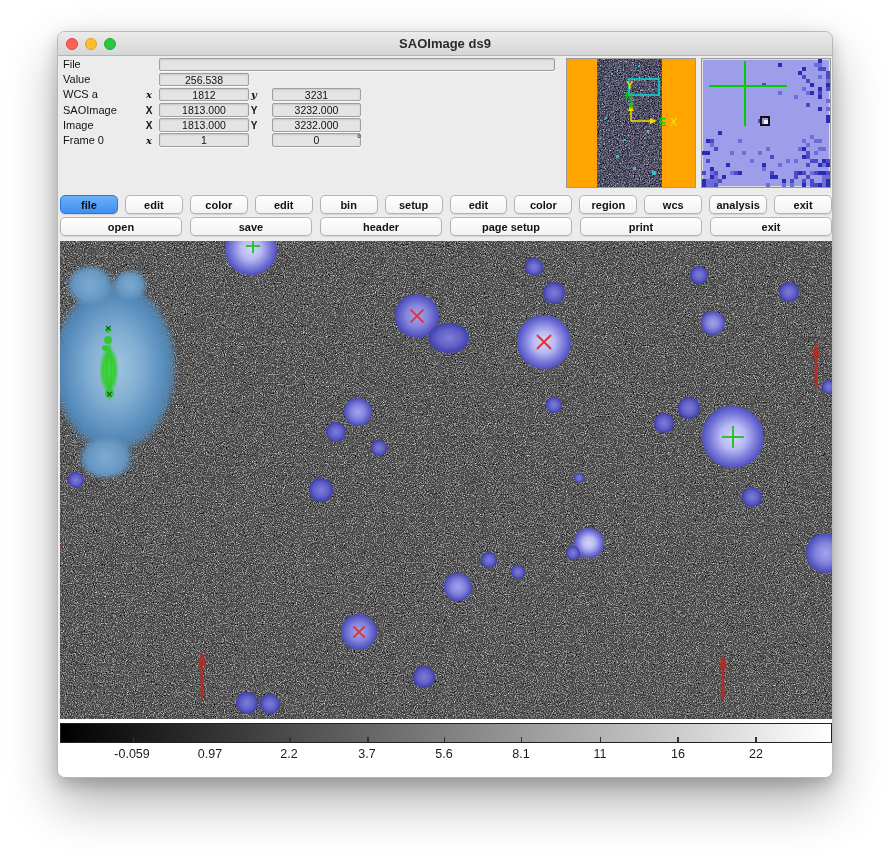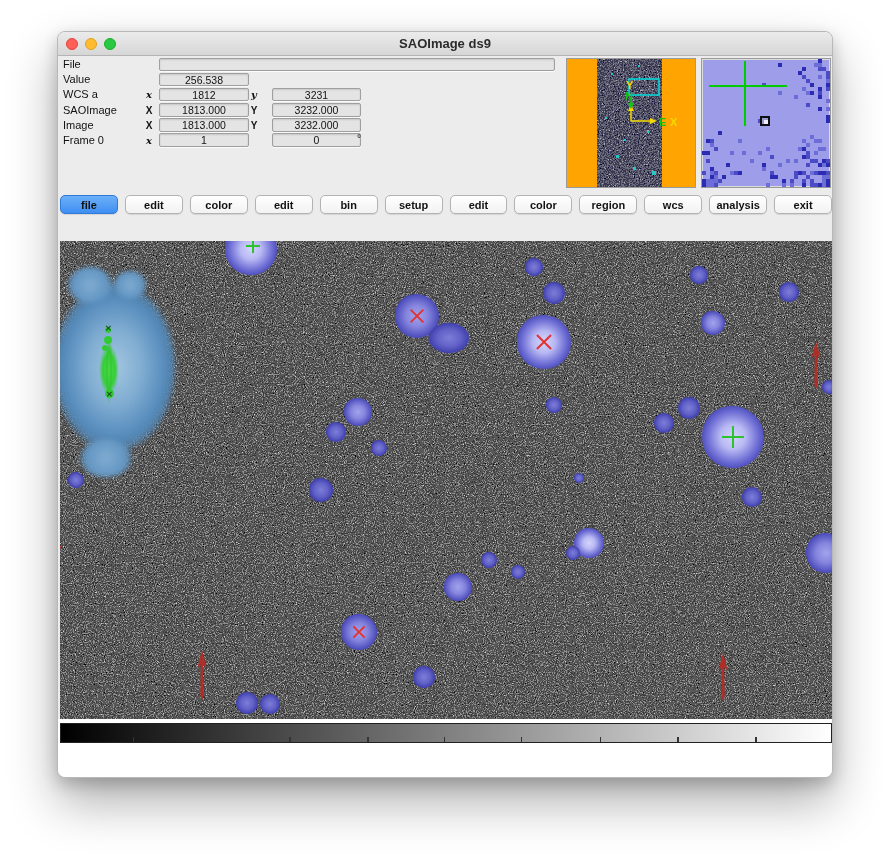--- a/index.html
+++ b/index.html
@@ -330,20 +330,28 @@
       <div class="btn">edit</div>
       <div class="btn">bin</div>
       <div class="btn">setup</div>
       <div class="btn">edit</div>
       <div class="btn">color</div>
       <div class="btn">region</div>
       <div class="btn">wcs</div>
       <div class="btn">analysis</div>
       <div class="btn">exit</div>
     </div>
+  <div class="menu-row row2" id="menuRow2">
+      <div class="btn">open</div>
+      <div class="btn">save</div>
+      <div class="btn">header</div>
+      <div class="btn">page setup</div>
+      <div class="btn">print</div>
+      <div class="btn">exit</div>
+    </div>
 
   <div class="image-area" id="imageArea">
     <svg class="noise" width="772" height="478">
       <defs>
         <filter id="imgNoise" x="0" y="0" width="100%" height="100%">
           <feTurbulence type="fractalNoise" baseFrequency="0.9" numOctaves="2" seed="4" stitchTiles="stitch"></feTurbulence>
           <feColorMatrix type="saturate" values="0"></feColorMatrix>
           <feComponentTransfer>
             <feFuncR type="discrete" tableValues="0 0 0.04 0.10 0.28 0.62 1"></feFuncR>
             <feFuncG type="discrete" tableValues="0 0 0.04 0.10 0.28 0.62 1"></feFuncG>
@@ -425,15 +433,26 @@
         <div class="cb-tick" style="left: 9.33%;"></div>
         <div class="cb-tick" style="left: 19.43%;"></div>
         <div class="cb-tick" style="left: 29.66%;"></div>
         <div class="cb-tick" style="left: 39.77%;"></div>
         <div class="cb-tick" style="left: 49.74%;"></div>
         <div class="cb-tick" style="left: 59.71%;"></div>
         <div class="cb-tick" style="left: 69.95%;"></div>
         <div class="cb-tick" style="left: 80.05%;"></div>
         <div class="cb-tick" style="left: 90.16%;"></div>
       </div>
+    <div class="tick-labels" id="cbLabels">
+        <div class="cb-label" style="left: 9.33%;">-0.059</div>
+        <div class="cb-label" style="left: 19.43%;">0.97</div>
+        <div class="cb-label" style="left: 29.66%;">2.2</div>
+        <div class="cb-label" style="left: 39.77%;">3.7</div>
+        <div class="cb-label" style="left: 49.74%;">5.6</div>
+        <div class="cb-label" style="left: 59.71%;">8.1</div>
+        <div class="cb-label" style="left: 69.95%;">11</div>
+        <div class="cb-label" style="left: 80.05%;">16</div>
+        <div class="cb-label" style="left: 90.16%;">22</div>
+      </div>
   </div>
 
 </div>
 
 </body></html>

